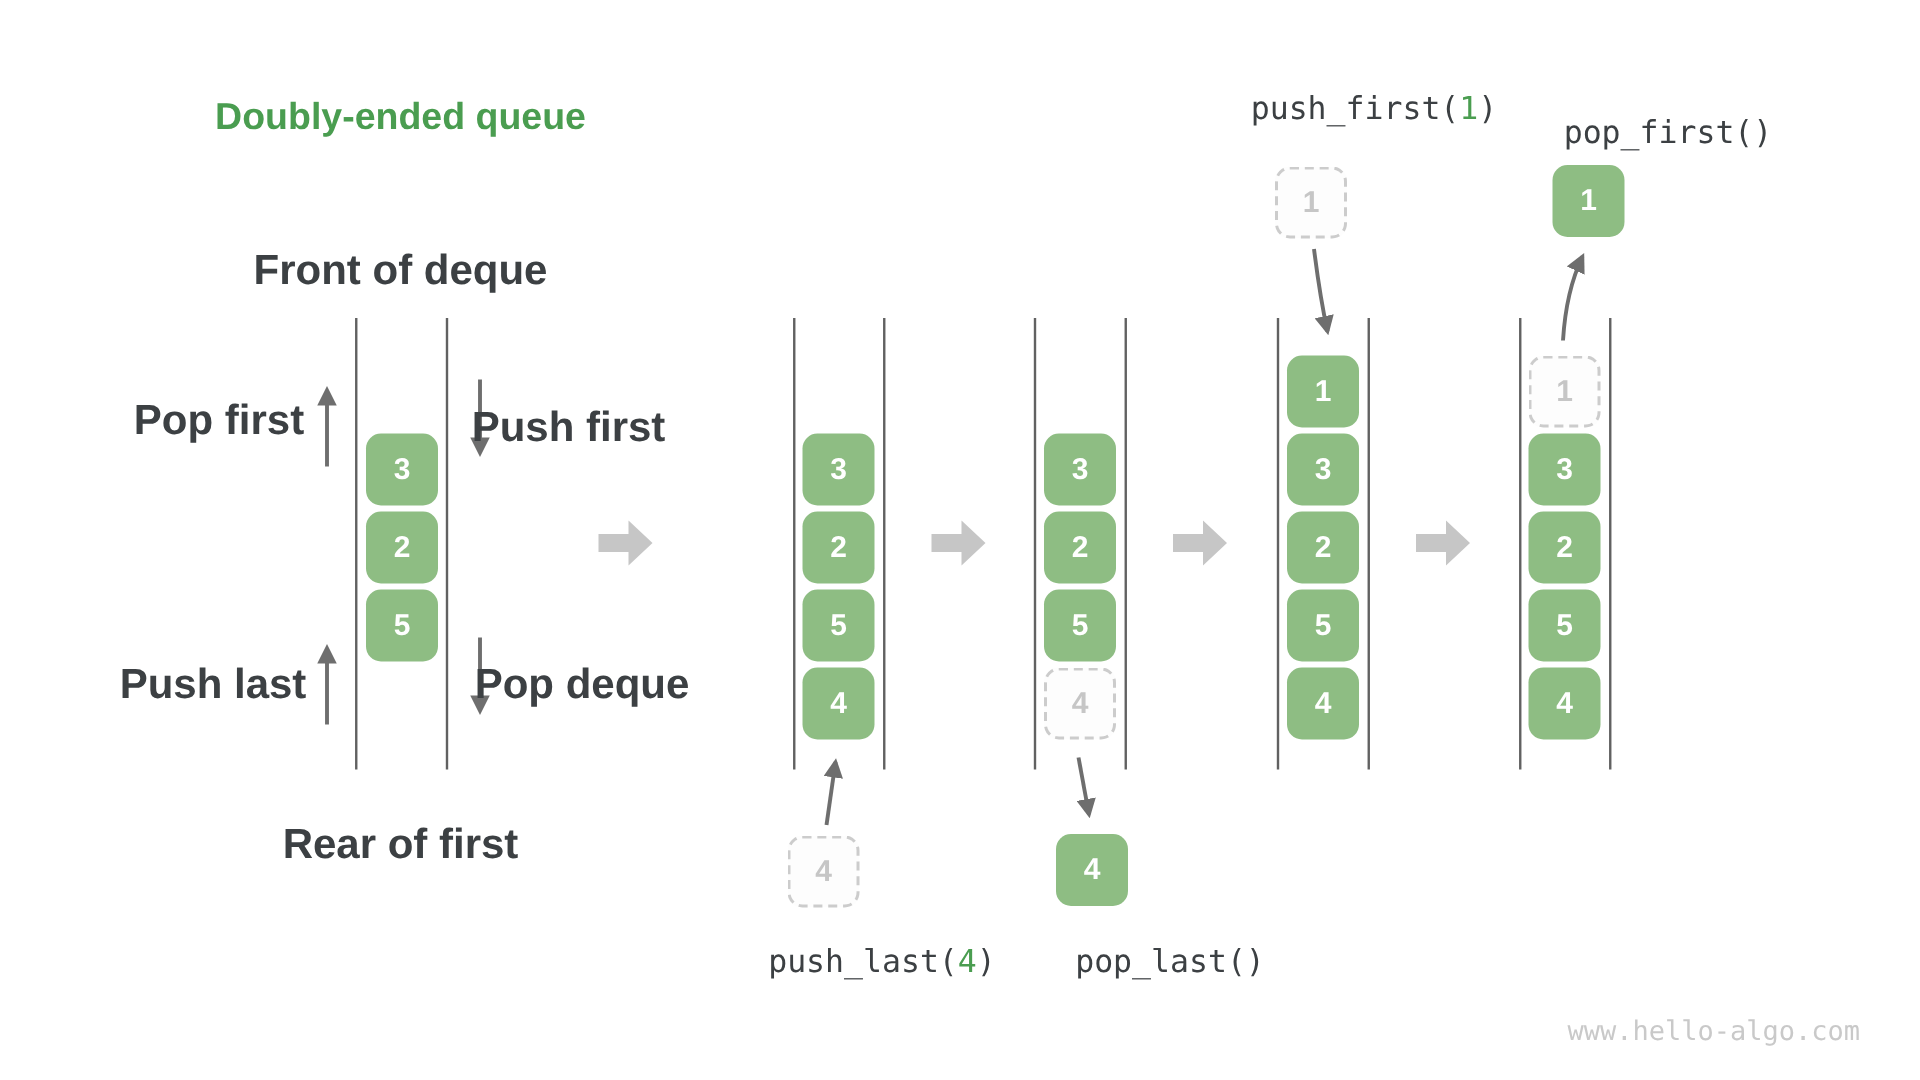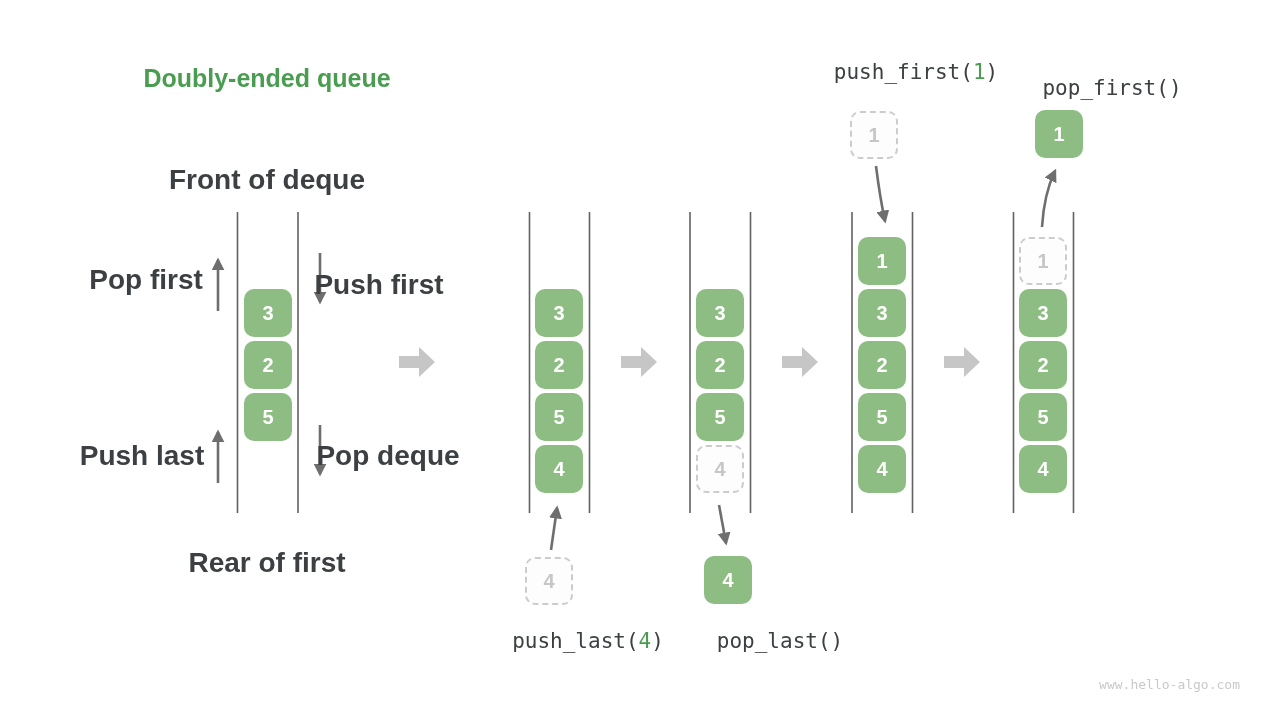--- a/index.html
+++ b/index.html
@@ -36,21 +36,21 @@
     color:var(--cell_text);font-weight:700;font-size:20px;display:flex;align-items:center;justify-content:center}
   .cell.ghost{background:var(--ghost_fill);border:2px dashed var(--ghost_border);color:var(--ghost_text)}
 
   svg.overlay{position:absolute;left:0;top:0;width:1280px;height:720px}
   .rail{stroke:var(--rail);stroke-width:1.6}
   .thin{stroke:var(--arrow);stroke-width:2.6;fill:none}
   .ah{fill:var(--arrow)}
   .block{fill:var(--block_arrow)}
 
   .watermark{position:absolute;right:40px;top:677px;color:var(--watermark);
-    font-family:"DejaVu Sans Mono",monospace;font-size:13px;white-space:nowrap}
+    font-family:"DejaVu Sans Mono",monospace;font-size:18px;white-space:nowrap}
 </style>
 </head>
 <body>
 
 <div class="canvas">
 
   <svg class="overlay" viewBox="0 0 1280 720">
     <defs>
       <marker id="arrowhead" viewBox="0 0 10 10" refX="8" refY="5" markerWidth="5" markerHeight="5" orient="auto-start-reverse">
         <path d="M0,0 L10,5 L0,10 z" class="ah"></path>

